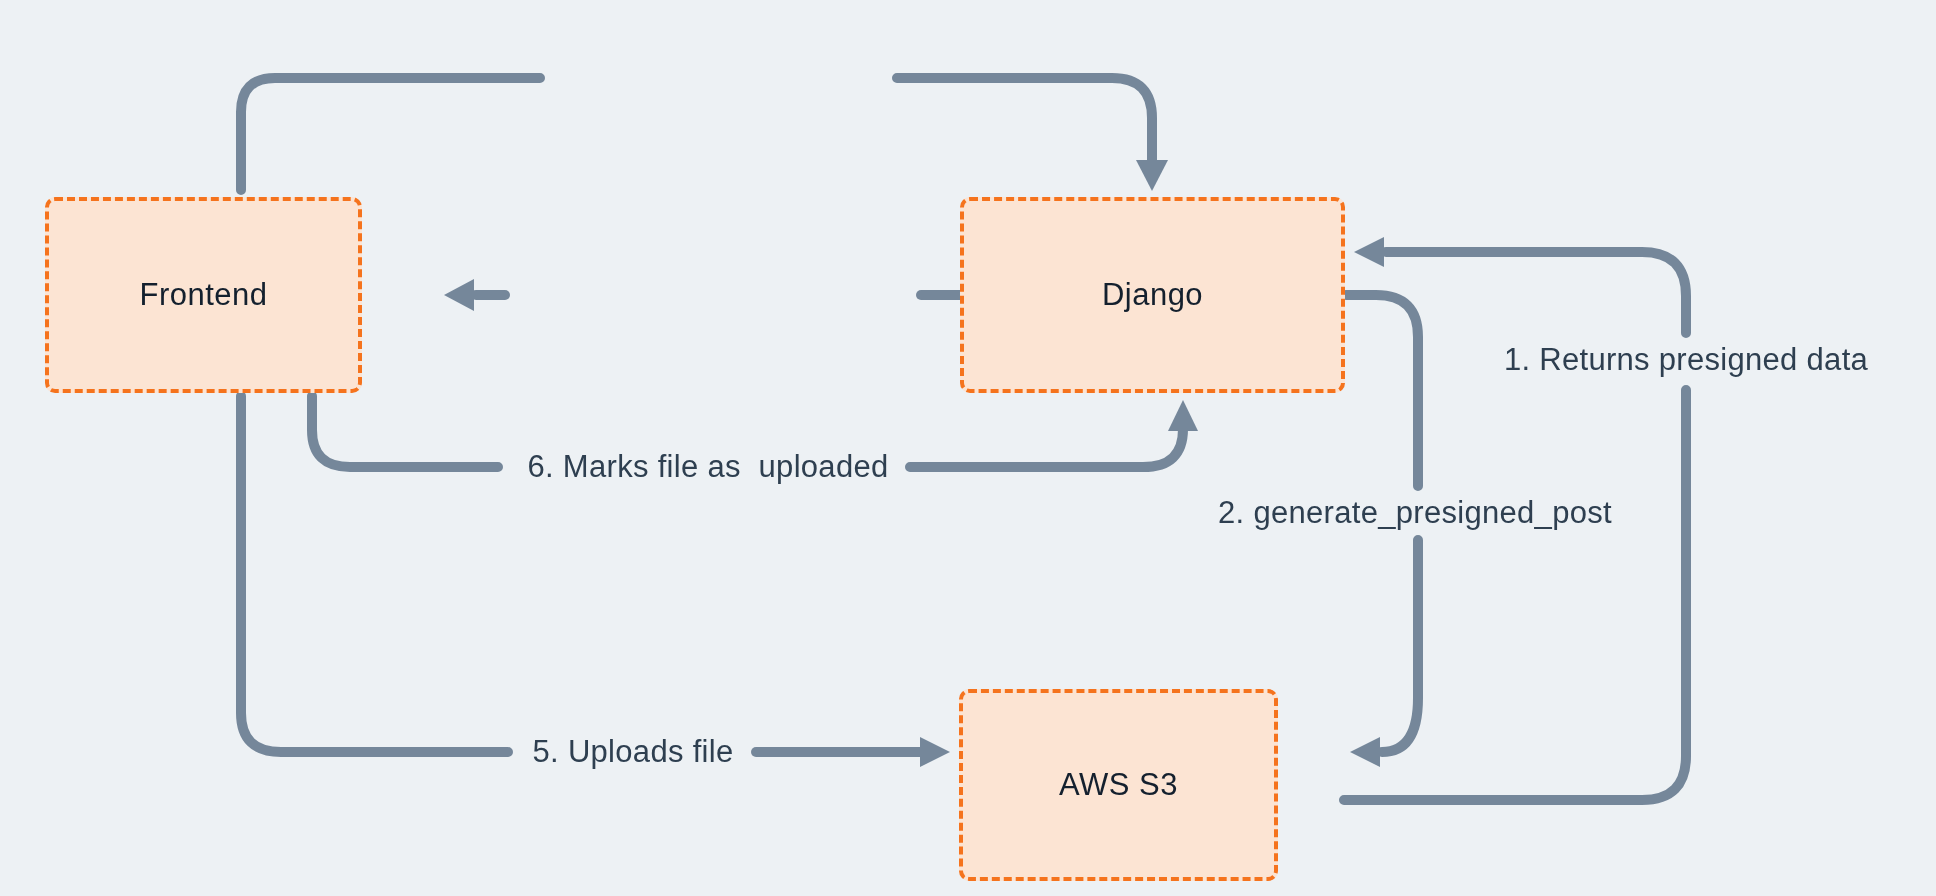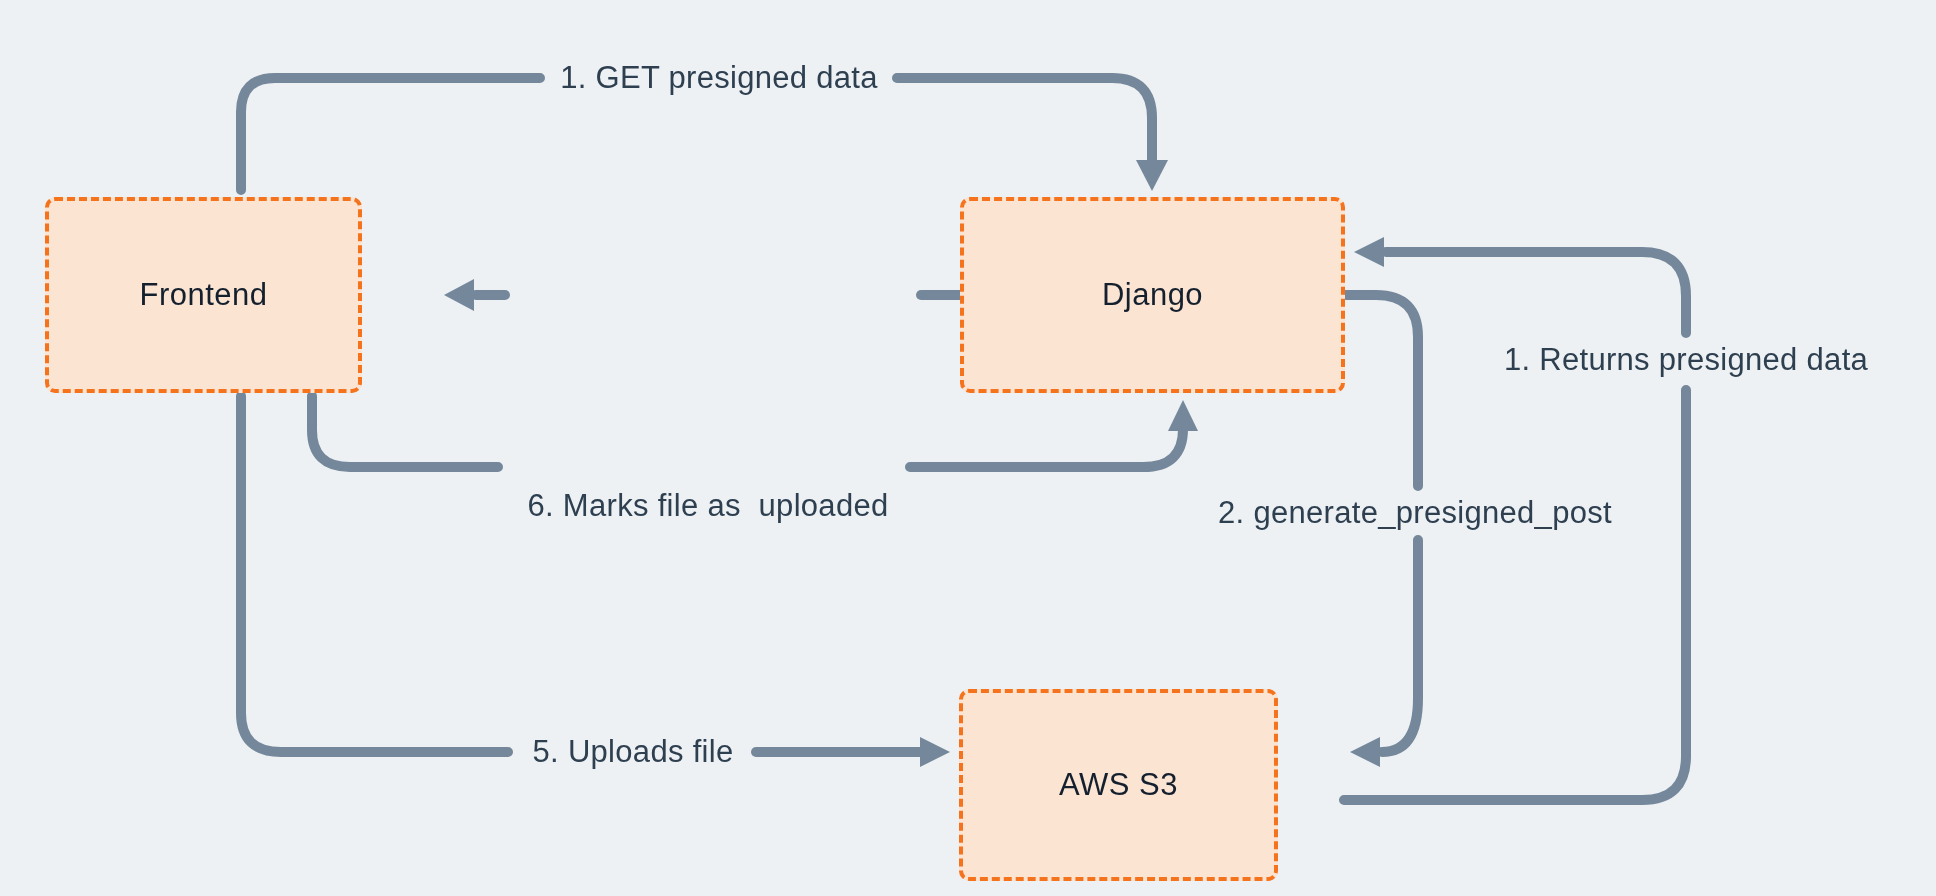--- a/index.html
+++ b/index.html
@@ -54,21 +54,21 @@
     color: #2e3f50;
     font-size: 31px;
     white-space: pre;
     letter-spacing: 0.3px;
   }
   .elbl-1 { left: 719px;  top: 78px;  }
   .elbl-2 { left: 1415px; top: 513px; }
   .elbl-3 { left: 1686px; top: 360px; }
   .elbl-4 { left: 716px;  top: 295px; }
   .elbl-5 { left: 633px;  top: 752px; }
-  .elbl-6 { left: 708px;  top: 467px; margin-top: 39px; }
+  .elbl-6 { left: 708px;  top: 467px; }
 </style>
 </head>
 <body>
 
 <div class="stage">
 
   <svg class="connectors" viewBox="0 0 1936 896" xmlns="http://www.w3.org/2000/svg">
 
     <path class="edge-path" d="M 241 190 L 241 112 Q 241 78 275 78 L 540 78"></path>
     <path class="edge-path" d="M 897 78 L 1112 78 Q 1152 78 1152 118 L 1152 162"></path>
@@ -98,19 +98,18 @@
   <div class="node node-frontend">
     <span>Frontend</span>
   </div>
   <div class="node node-django">
     <span>Django</span>
   </div>
   <div class="node node-awss3">
     <span>AWS S3</span>
   </div>
 
-  <div class="edge-label elbl-1">1. GET presigned data</div>
   <div class="edge-label elbl-2">2. generate_presigned_post</div>
   <div class="edge-label elbl-3">1. Returns presigned data</div>
   <div class="edge-label elbl-5">5. Uploads file</div>
   <div class="edge-label elbl-6">6. Marks file as  uploaded</div>
 
 </div>
 
 </body></html>

